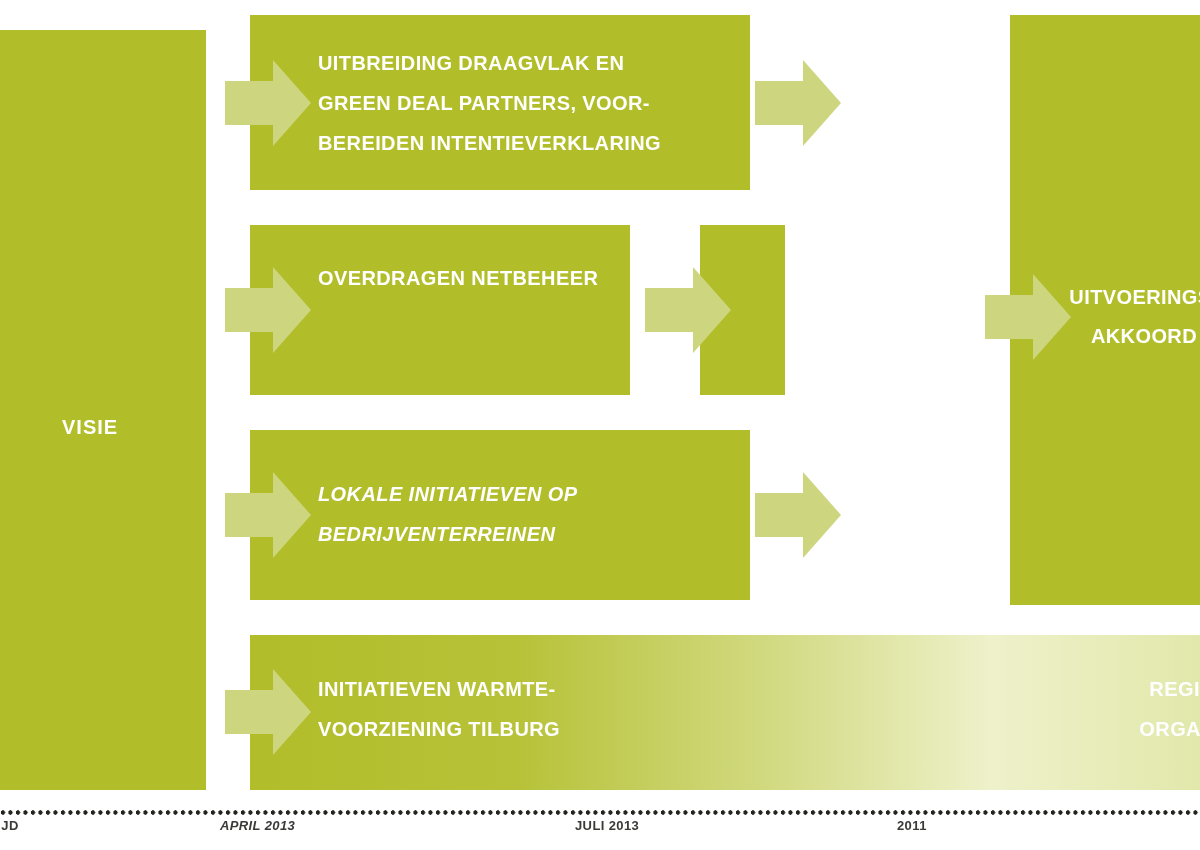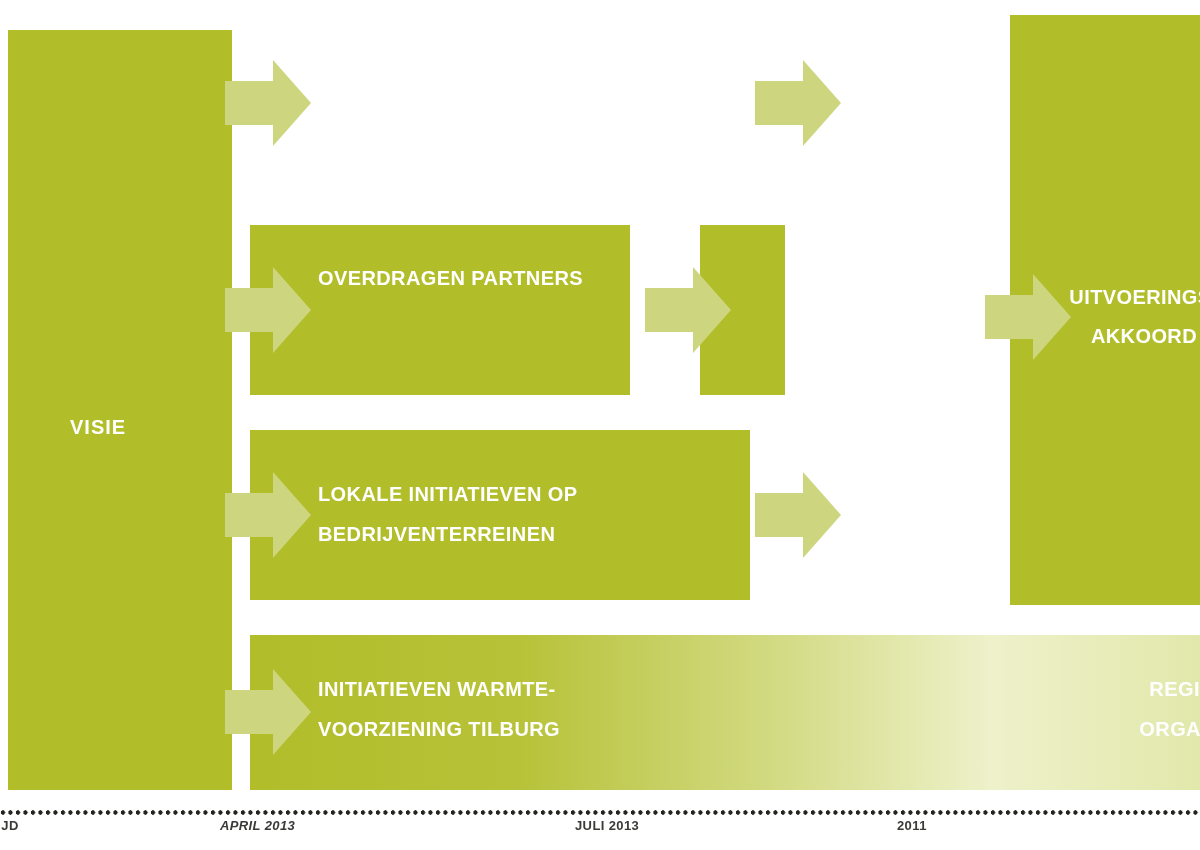--- a/index.html
+++ b/index.html
@@ -9,32 +9,32 @@
     font-family:"Liberation Sans", sans-serif;
   }
   #canvas { position:absolute; inset:0; }
 
   .box { position:absolute; background:var(--box-green,#b2bd2a); }
   .box-text {
     color:#fff; font-weight:700; font-size:20px; line-height:40px;
     letter-spacing:.02em; white-space:pre-line;
   }
 
-  #visie-box { left:8px; top:30px; width:224px; height:760px; }
+  #visie-box { left:0; top:30px; width:206px; height:760px; }
   #visie-box .visie-label { position:absolute; left:62px; top:386px; font-size:20px;
     font-weight:700; color:#fff; letter-spacing:.05em; }
 
   #box-uitbreiding { left:250px; top:15px; width:500px; height:175px; }
   #box-uitbreiding .box-text { position:absolute; left:68px; top:28px; }
 
   #box-netbeheer { left:250px; top:225px; width:380px; height:170px; }
   #box-netbeheer .box-text { position:absolute; left:68px; top:33px; }
 
   #box-initiatieven { left:250px; top:430px; width:500px; height:170px; }
-  #box-initiatieven .box-text { position:absolute; left:68px; top:44px; }
+  #box-initiatieven .box-text { position:absolute; left:68px; top:44px;font-style:italic; }
 
   #mp-connector { left:700px; top:225px; width:85px; height:170px; }
 
   #box-masterplan { left:785px; top:15px; width:200px; height:590px; }
   #box-masterplan .box-text { position:absolute; right:20px; top:263px; text-align:right; line-height:39px; }
 
   #box-akkoord { left:1010px; top:15px; width:350px; height:590px; }
   #box-akkoord .box-text { position:absolute; left:4px; top:263px; width:260px; text-align:center; line-height:39px; }
 
   #bar-kwartiermaker {
@@ -69,23 +69,28 @@
 </style>
 </head>
 <body>
 
 <div id="canvas">
 
   <div class="box" id="visie-box">
     <div class="visie-label">VISIE</div>
   </div>
 
+  <div class="box" id="box-uitbreiding">
+    <div class="box-text">UITBREIDING DRAAGVLAK EN
+GREEN DEAL PARTNERS, VOOR-
+BEREIDEN INTENTIEVERKLARING</div>
+  </div>
 
   <div class="box" id="box-netbeheer">
-    <div class="box-text">OVERDRAGEN PARTNERS</div>
+    <div class="box-text">OVERDRAGEN NETBEHEER</div>
   </div>
 
   <div class="box" id="box-initiatieven">
     <div class="box-text">LOKALE INITIATIEVEN OP
 BEDRIJVENTERREINEN</div>
   </div>
 
   <div class="box" id="mp-connector"></div>
 
 

